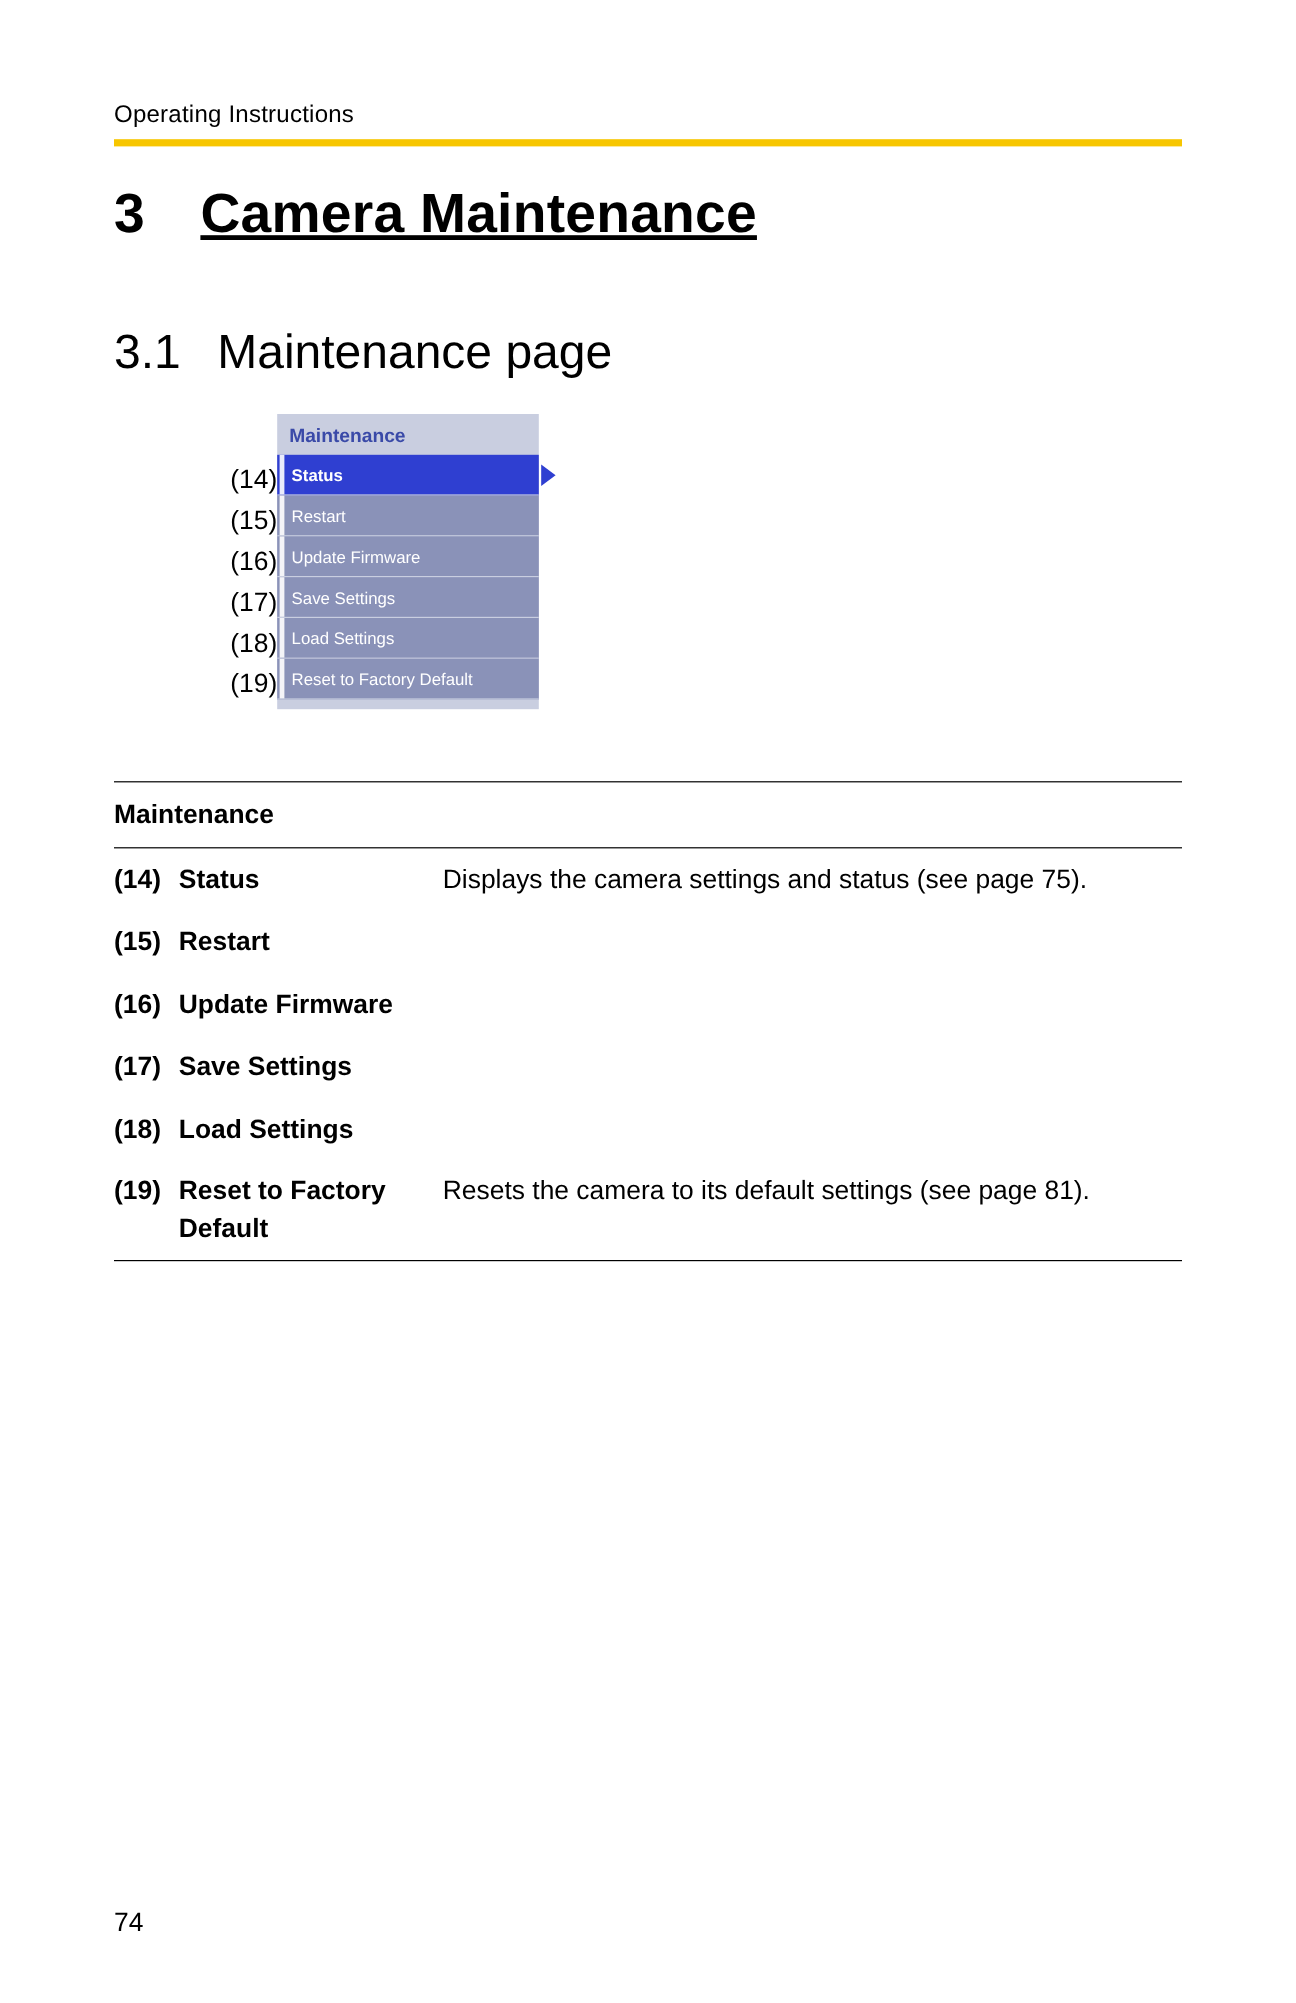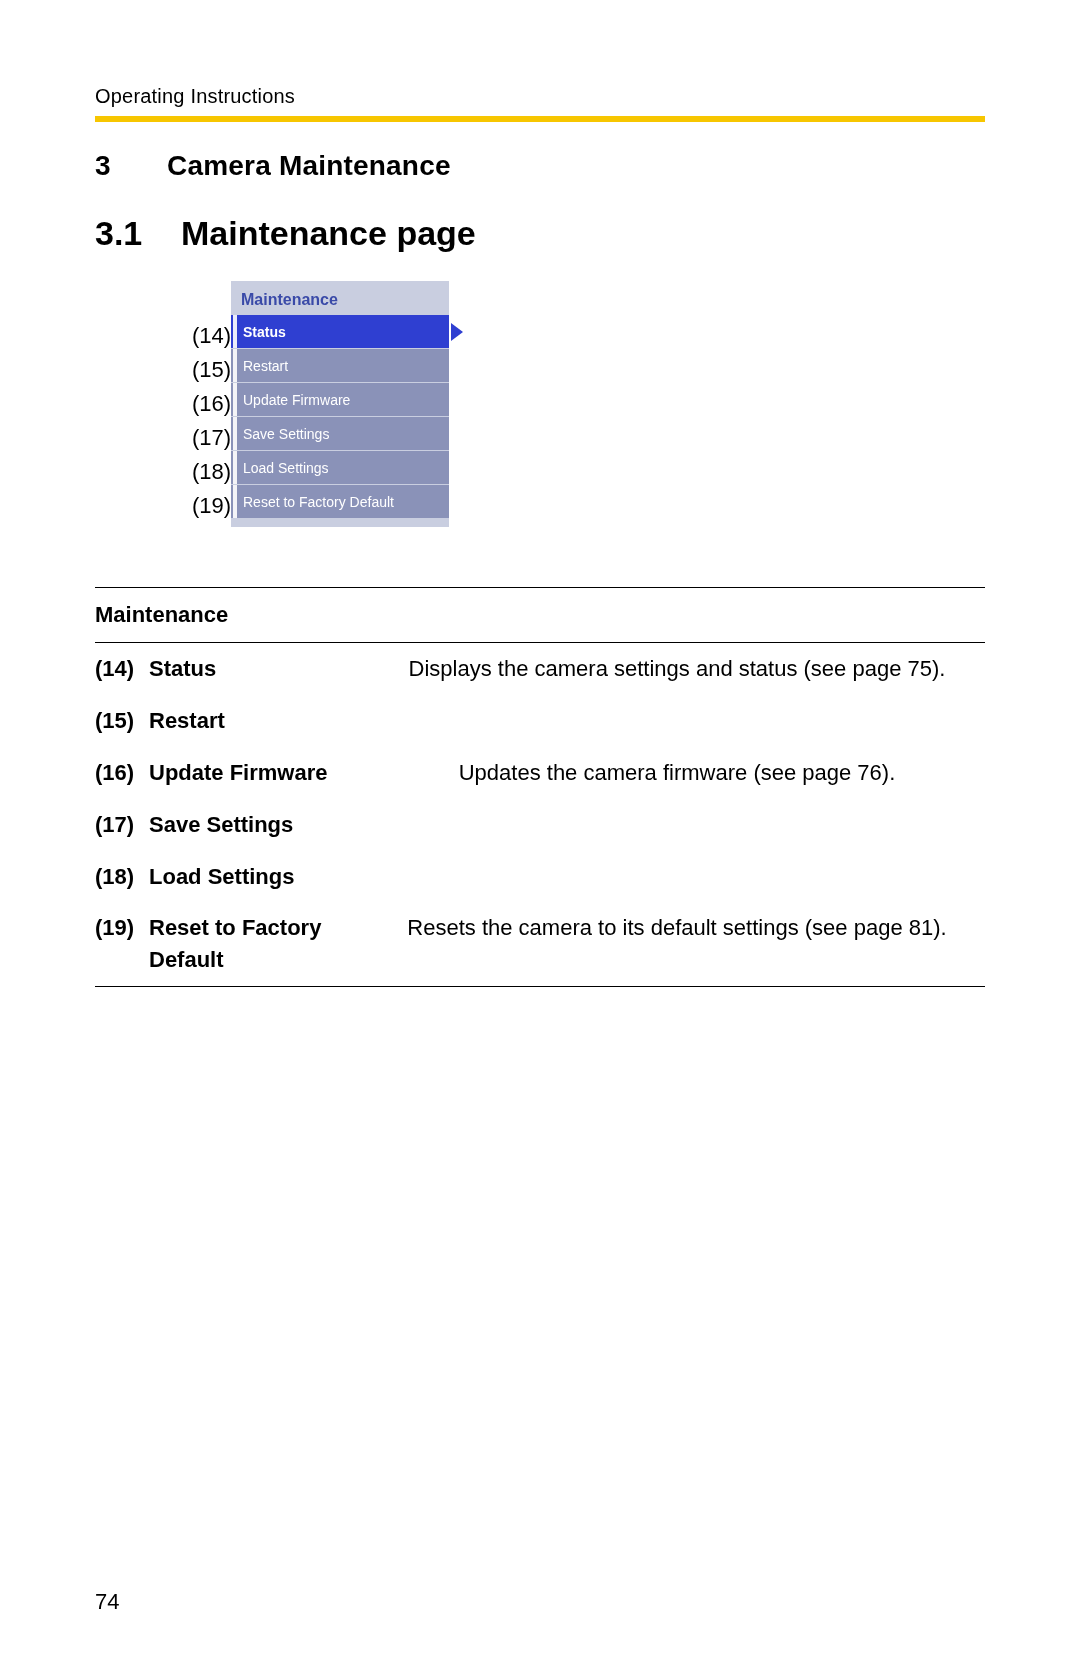--- a/index.html
+++ b/index.html
@@ -1,22 +1,22 @@
 <!DOCTYPE html>
 <html><head>
   <meta charset="utf-8">
   <style>
     * { box-sizing: border-box; margin: 0; padding: 0; }
     html, body { width: 1080px; height: 1669px; background: #fff; font-family: Arial, Helvetica, sans-serif; color: #000; }
     .page { position: relative; width: 1080px; height: 1669px; padding: 85px 95px 60px 95px; }
     .running-head { font-size: 20px; font-weight: 400; margin-bottom: 8px; letter-spacing: 0.2px; }
     .rule-yellow { height: 6px; background: #f7c600; width: 100%; margin-bottom: 28px; }
-    h1.chapter { font-size: 28px; font-weight: 700; letter-spacing: 0.2px; margin-bottom: 32px; }
+    h1.chapter { font-size: 46px; font-weight: 700; letter-spacing: 0.2px; margin-bottom: 68px; text-decoration: underline; }
     h1.chapter .num { display: inline-block; width: 72px; }
-    h2.section { font-size: 34px; font-weight: 700; margin-bottom: 28px; }
+    h2.section { font-size: 40px; font-weight: 400; margin-bottom: 28px; }
     h2.section .num { display: inline-block; width: 86px; }
 
     
     .shot-wrap { display: flex; align-items: flex-start; margin-left: 86px; margin-bottom: 60px; }
     .callouts { width: 50px; padding-top: 38px; }
     .callouts .co { font-size: 22px; height: 34px; line-height: 34px; text-align: right; position: relative; }
     .callouts .co::after { content: ""; position: absolute; right: -12px; top: 50%; width: 10px; height: 1px; background: #000; }
     .menu-panel { width: 218px; background: #c9cee0; padding-bottom: 8px; position: relative; }
     .menu-title { color: #3a4aa8; font-weight: 700; font-size: 16px; padding: 10px 10px 6px 10px; }
     .menu-item { position: relative; margin: 0; height: 34px; line-height: 34px; font-size: 14px; color: #fff; padding-left: 12px; border-bottom: 1px solid #c9cee0; }
@@ -25,21 +25,21 @@
     .menu-item.active { background: #2f3fd1; font-weight: 700; }
     .arrow-right { position: absolute; right: -14px; top: 50%; transform: translateY(-50%); width: 0; height: 0; border-top: 9px solid transparent; border-bottom: 9px solid transparent; border-left: 12px solid #2f3fd1; }
 
     
     .desc-block { margin-top: 10px; }
     .rule-thin { height: 1px; background: #000; width: 100%; }
     .desc-heading { font-weight: 700; font-size: 22px; padding: 14px 0 14px 0; }
     .desc-row { display: flex; padding: 10px 0; font-size: 22px; line-height: 1.45; }
     .desc-row .c1 { width: 54px; font-weight: 700; }
     .desc-row .c2 { width: 220px; font-weight: 700; padding-right: 10px; }
-    .desc-row .c3 { flex: 1; font-weight: 400; text-align: center; }
+    .desc-row .c3 { flex: 1; font-weight: 400; }
 
     .page-number { position: absolute; left: 95px; bottom: 54px; font-size: 22px; }
   </style>
 </head>
 <body>
 
 <div class="page">
 
   <div class="running-head">Operating Instructions</div>
   <div class="rule-yellow"></div>
@@ -102,21 +102,20 @@
       <div class="c2">Status</div>
       <div class="c3">Displays the camera settings and status (see page 75).</div>
     </div>
     <div class="desc-row">
       <div class="c1">(15)</div>
       <div class="c2">Restart</div>
     </div>
     <div class="desc-row">
       <div class="c1">(16)</div>
       <div class="c2">Update Firmware</div>
-      <div class="c3">Updates the camera firmware (see page 76).</div>
     </div>
     <div class="desc-row">
       <div class="c1">(17)</div>
       <div class="c2">Save Settings</div>
     </div>
     <div class="desc-row">
       <div class="c1">(18)</div>
       <div class="c2">Load Settings</div>
     </div>
     <div class="desc-row">

